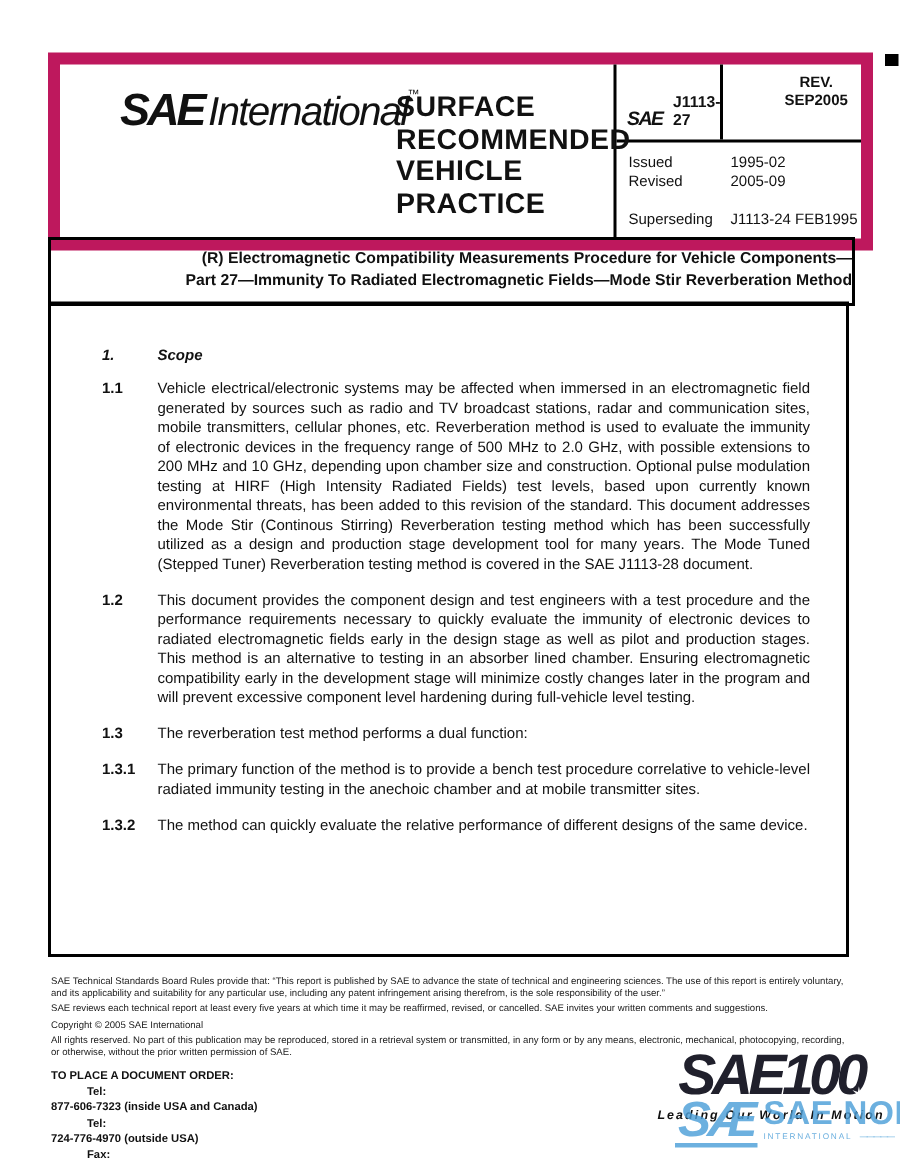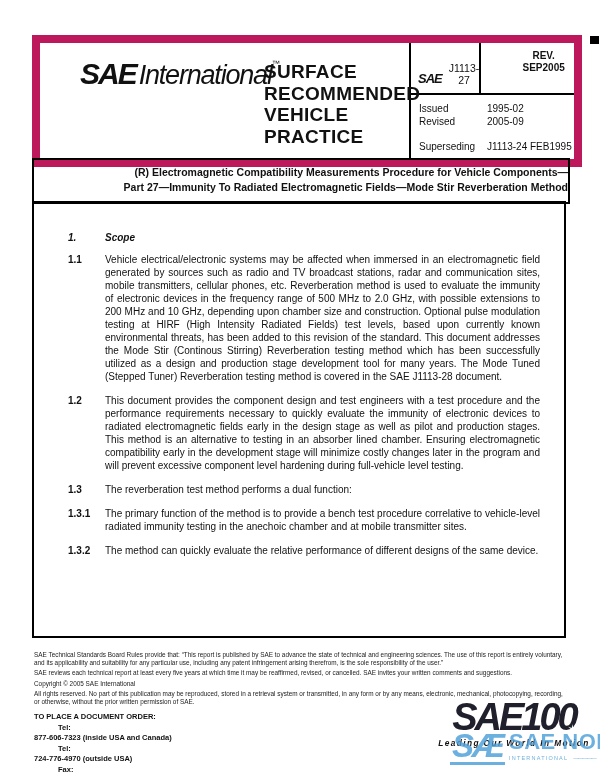--- a/index.html
+++ b/index.html
@@ -18,21 +18,21 @@
   .header-left{position:relative;width:371px;}
   .brand{position:absolute;left:40px;top:14px;white-space:nowrap;}
   .brand-sae{font-style:italic;font-weight:900;font-size:30px;letter-spacing:-2px;}
   .brand-intl{font-style:italic;font-weight:400;font-size:27px;letter-spacing:-1.2px;margin-left:3px;}
   .brand-tm{font-size:8px;vertical-align:18px;}
   .doc-type{position:absolute;left:224px;top:18px;font-weight:bold;font-size:19px;line-height:21.5px;letter-spacing:0.3px;}
   .header-right{width:163px;border-left:2px solid #000;display:flex;flex-direction:column;}
   .hr-row1{height:50px;border-bottom:2px solid #000;display:flex;}
   .cell-docnum{flex:1;display:flex;align-items:flex-end;padding:0 0 7px 7px;}
   .mini-sae{font-style:italic;font-weight:900;font-size:13px;letter-spacing:-1px;margin-right:7px;}
-  .docnum{font-weight:normal;font-size:10.5px;text-align:center;}
+  .docnum{font-weight:bold;font-size:10.5px;}
   .cell-rev{width:62px;border-left:2px solid #000;text-align:center;font-weight:bold;font-size:10px;line-height:12px;padding-top:7px;padding-left:32px;}
   .hr-row2{position:relative;flex:1;font-size:10px;padding:7px 0 0 8px;}
   .date-row{line-height:13px;white-space:nowrap;}
   .date-label{display:inline-block;width:68px;}
   .date-row.superseding{position:absolute;left:8px;bottom:6px;}
   
   .title-box{
     position:absolute;left:32px;top:158px;width:534px;height:37px;
     border:2px solid #000;text-align:right;font-weight:bold;font-size:10.5px;
     line-height:14.5px;padding-top:5px;box-sizing:content-box;white-space:nowrap;

